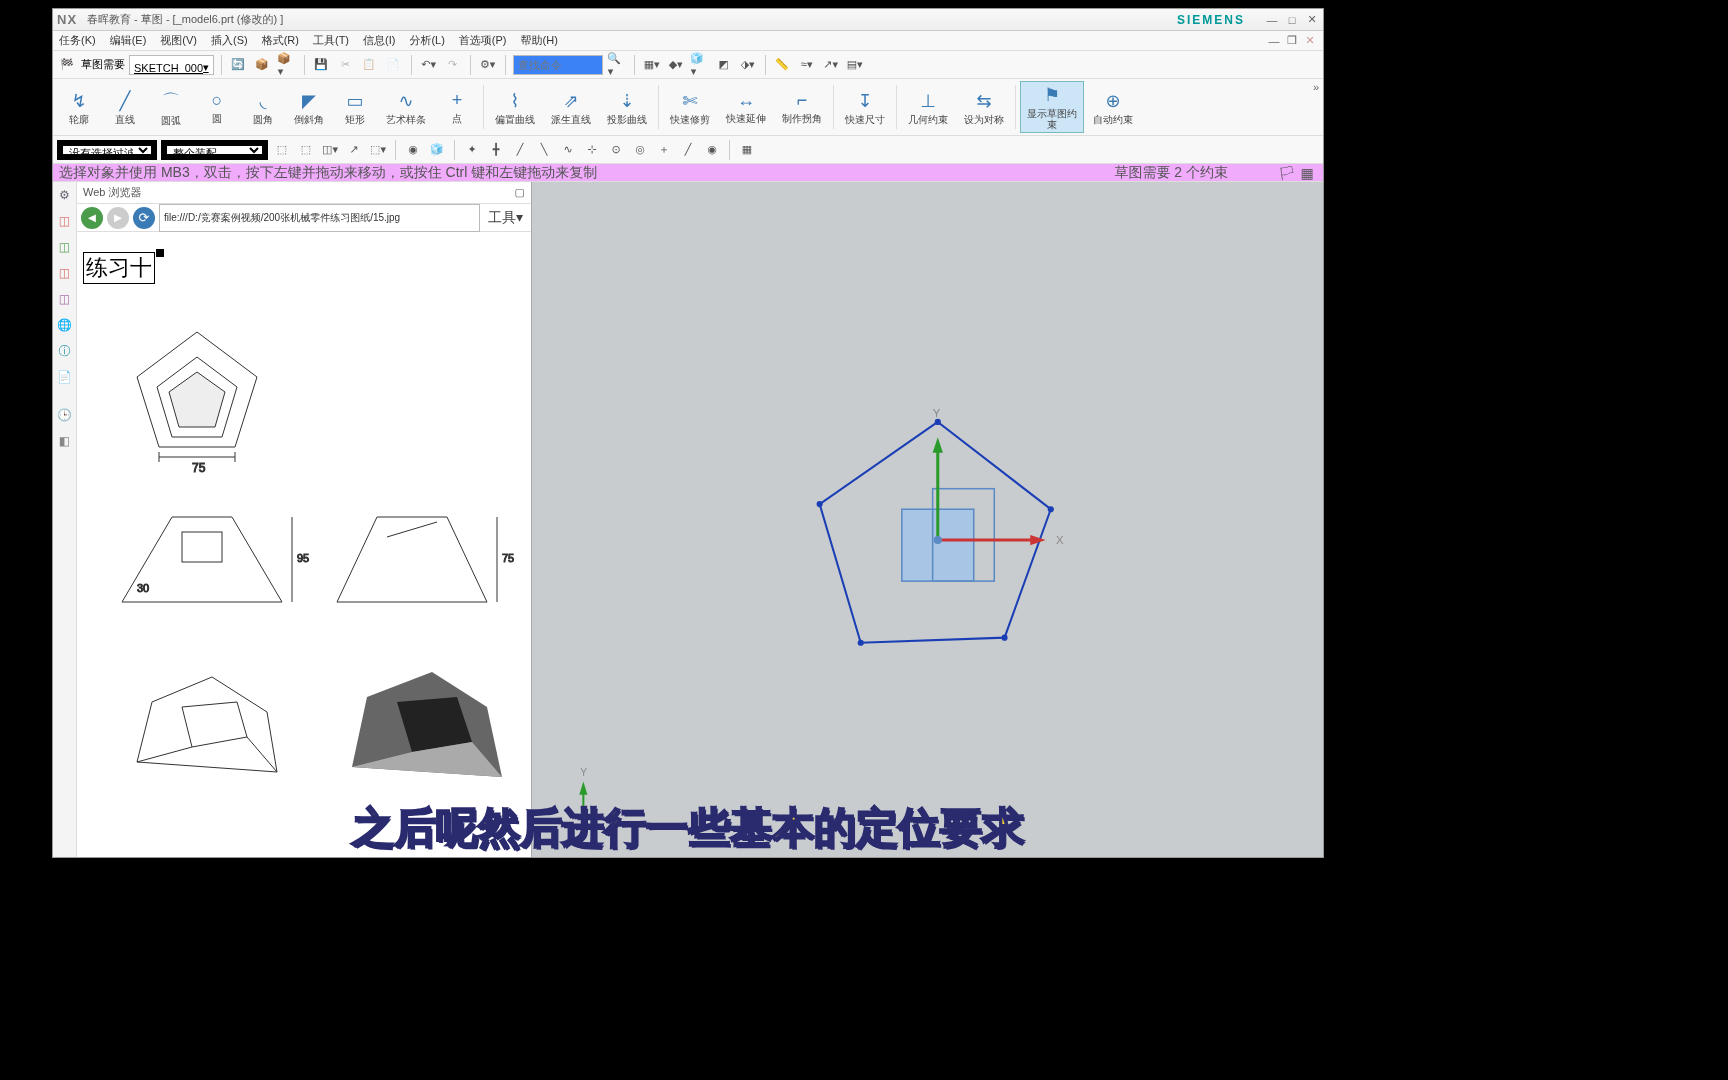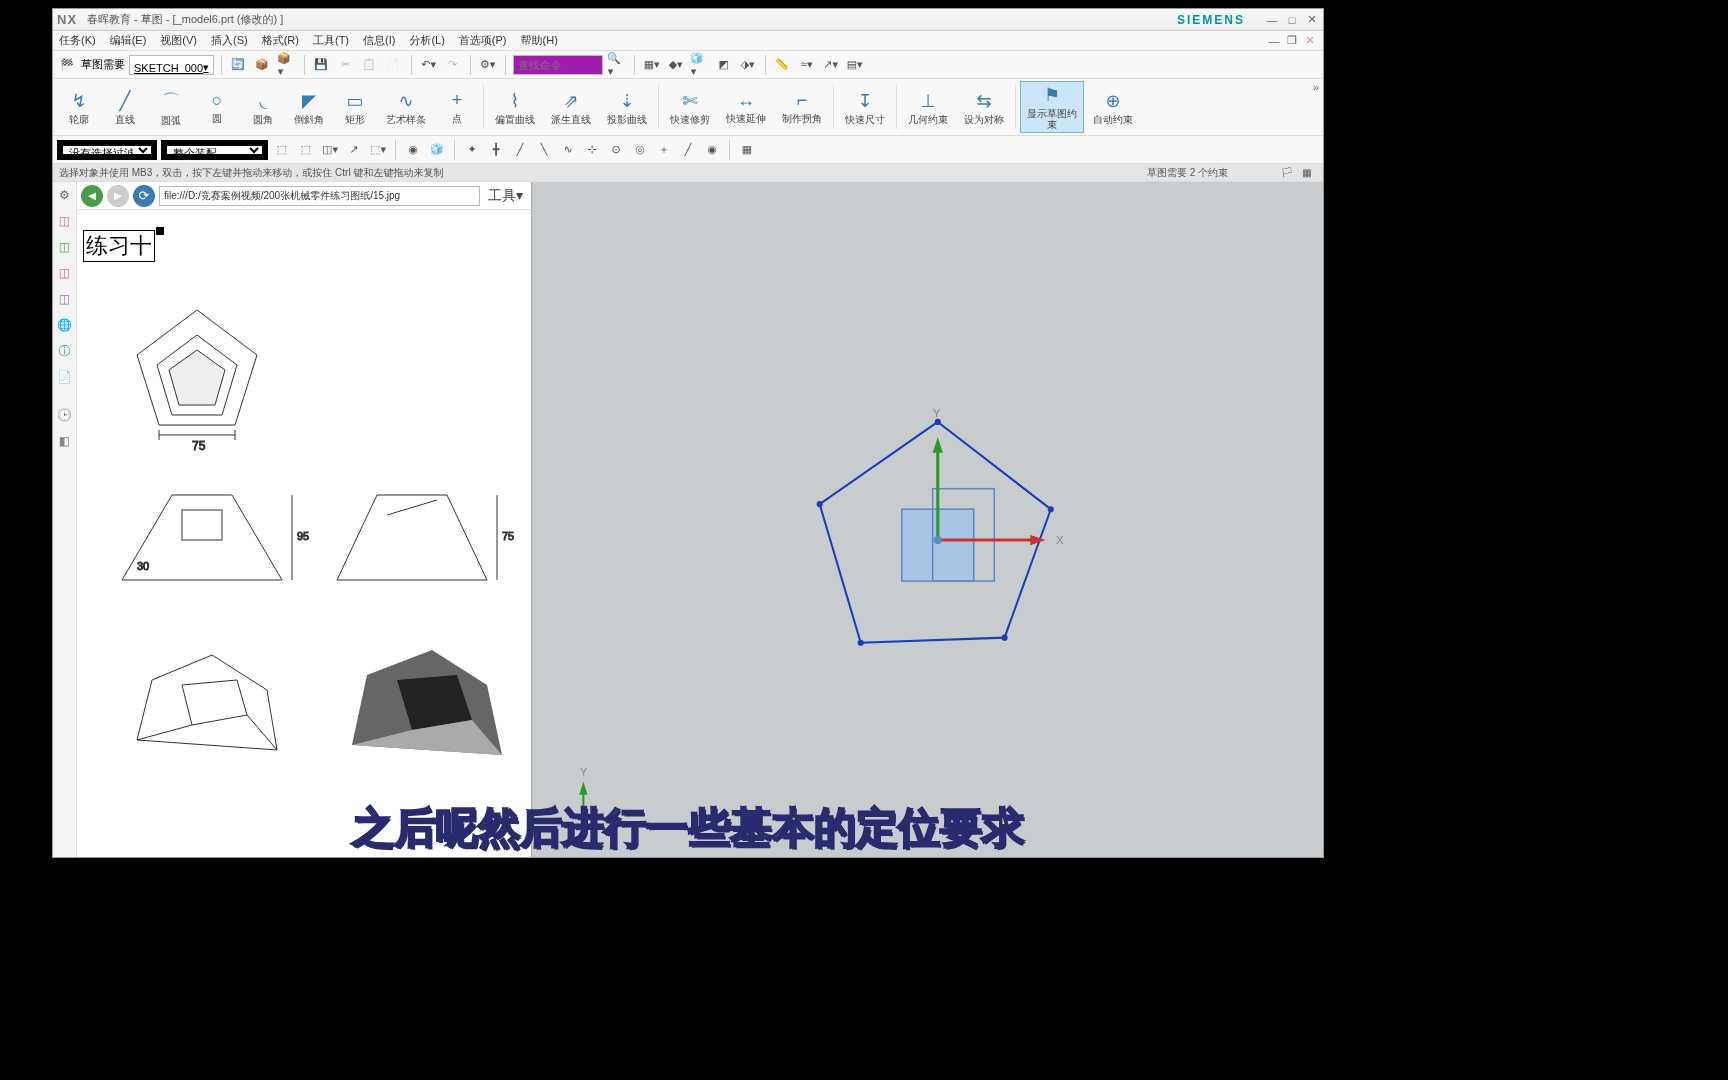--- a/index.html
+++ b/index.html
@@ -20,41 +20,41 @@
 .tb-sep { width: 1px; height: 20px; background: #ccc; margin: 0 3px; }
 .ribbon { min-height: 54px; background: #f8f8f8; border-bottom: 1px solid #ddd; display: flex; align-items: stretch; padding: 2px 4px; gap: 2px; font-size: 10px; position: relative; }
 .ribbon-btn { min-width: 44px; display: flex; flex-direction: column; align-items: center; justify-content: center; padding: 2px 6px; cursor: pointer; color: #444; border: 1px solid transparent; }
 .ribbon-btn.highlighted { background: #cde6f7; border: 1px solid #7bb; }
 .ribbon-btn .ricon { font-size: 18px; color: #3a7ab5; margin-bottom: 2px; }
 .ribbon-btn .rlabel { text-align: center; white-space: pre-line; line-height: 1.1; }
 .ribbon .rsep { width: 1px; background: #ddd; margin: 4px 2px; }
 .ribbon-overflow { position: absolute; right: 4px; top: 2px; font-size: 11px; color: #666; }
 .filter-row { height: 28px; background: #f8f8f8; border-bottom: 1px solid #ddd; display: flex; align-items: center; padding: 0 4px; gap: 4px; font-size: 11px; }
 .filter-row select, .filter-row .fdd { border: 6px solid #000000; background: #fff; height: 20px; font-size: 11px; padding: 0 2px; }
-.status-info { height: 18px; background: #e5e5e5; border-bottom: 1px solid #ddd; display: flex; align-items: center; padding: 0 6px; font-size: 10px; color: #555; }
+.status-info { height: 18px; background: #f0abfc; border-bottom: 1px solid #ddd; display: flex; align-items: center; padding: 0 6px; font-size: 14px; color: #555; }
 .status-info .right-status { margin-left: auto; margin-right: 49px; }
 .main-area { flex: 1; display: flex; min-height: 0; }
 .left-rail { width: 24px; background: #f4f4f4; border-right: 1px solid #ddd; display: flex; flex-direction: column; align-items: center; padding-top: 4px; gap: 8px; }
 .left-rail .rail-icon { width: 18px; height: 18px; display: flex; align-items: center; justify-content: center; font-size: 12px; cursor: pointer; color: #667; }
 .browser-panel { width: 455px; border-right: 1px solid #aaa; display: flex; flex-direction: column; background: #fff; }
 .browser-header { height: 22px; display: flex; align-items: center; padding: 0 6px; font-size: 11px; color: #555; border-bottom: 1px solid #ddd; }
 .browser-header .close-panel { margin-left: auto; cursor: pointer; }
 .browser-nav { height: 28px; display: flex; align-items: center; padding: 0 4px; gap: 4px; border-bottom: 1px solid #ddd; }
 .nav-btn { width: 22px; height: 22px; border-radius: 50%; display: flex; align-items: center; justify-content: center; font-size: 13px; cursor: pointer; color: #fff; }
 .nav-back { background: #4a9b4a; }
 .nav-fwd { background: #ccc; }
 .nav-refresh { background: #3a7ab5; }
-.url-bar { flex: 1; border: 1px solid #bbb; height: 20px; padding: 0 4px; font-size: 10px; color: #333; background: #fff; }
+.url-bar { flex: 1; border: 1px solid #bbb; height: 28px; padding: 0 4px; font-size: 10px; color: #333; background: #fff; }
 .tools-dd { font-size: 14px; color: #444; cursor: pointer; padding: 0 4px; }
 .browser-content { flex: 1; overflow: auto; background: #fff; position: relative; }
 .exercise-title { position: absolute; left: 6px; top: 20px; font-size: 22px; font-family: "SimSun", serif; border: 1px solid #000; padding: 0 2px; background: #fff; }
 .exercise-title::after { content: ""; position: absolute; right: -10px; top: -4px; width: 8px; height: 8px; background: #000; }
 .drawing-img { position: absolute; left: 10px; top: 50px; width: 430px; height: 520px; }
 .canvas-area { flex: 1; background: #c9cccf; position: relative; }
-.search-input-tb { border: 1px solid #bbb; height: 20px; padding: 0 4px; font-size: 11px; width: 90px; background: #a21caf; }
+.search-input-tb { border: 1px solid #bbb; height: 20px; padding: 0 4px; font-size: 11px; width: 90px; background: #3b82f6; }
 .caption { position: absolute; left: 52px; top: 800px; width: 1272px; text-align: center; font-size: 42px; font-weight: bold; color: #f5d633; -webkit-text-stroke: 2px #2a2a6e; text-shadow: 2px 2px 0 #2a2a6e; font-family: "Microsoft YaHei", sans-serif; pointer-events: none; }
 </style>
 </head>
 <body>
 
 <div class="app-frame">
 
   <div class="titlebar">
     <span class="nx-logo">NX</span>
     <span class="title-text">春晖教育 - 草图 - [_model6.prt  (修改的)  ]</span>
@@ -251,20 +251,24 @@
       <span class="rail-icon" style="color:#d77">◫</span>
       <span class="rail-icon" style="color:#a7a">◫</span>
       <span class="rail-icon" style="color:#c93">🌐</span>
       <span class="rail-icon" style="color:#39a">ⓘ</span>
       <span class="rail-icon" style="color:#39a">📄</span>
       <span class="rail-icon" style="margin-top:12px;color:#6aa">🕒</span>
       <span class="rail-icon" style="color:#888">◧</span>
     </div>
 
     <div class="browser-panel">
+      <div class="browser-header">
+        <span>Web 浏览器</span>
+        <span class="close-panel">▢</span>
+      </div>
       <div class="browser-nav">
         <span class="nav-btn nav-back">◄</span>
         <span class="nav-btn nav-fwd">►</span>
         <span class="nav-btn nav-refresh">⟳</span>
         <input class="url-bar" value="file:///D:/竞赛案例视频/200张机械零件练习图纸/15.jpg" style="">
         <span class="tools-dd"><span>工具</span>▾</span>
       </div>
       <div class="browser-content">
         <div class="exercise-title">练习十</div>
         <svg class="drawing-img" viewBox="0 0 430 520">

